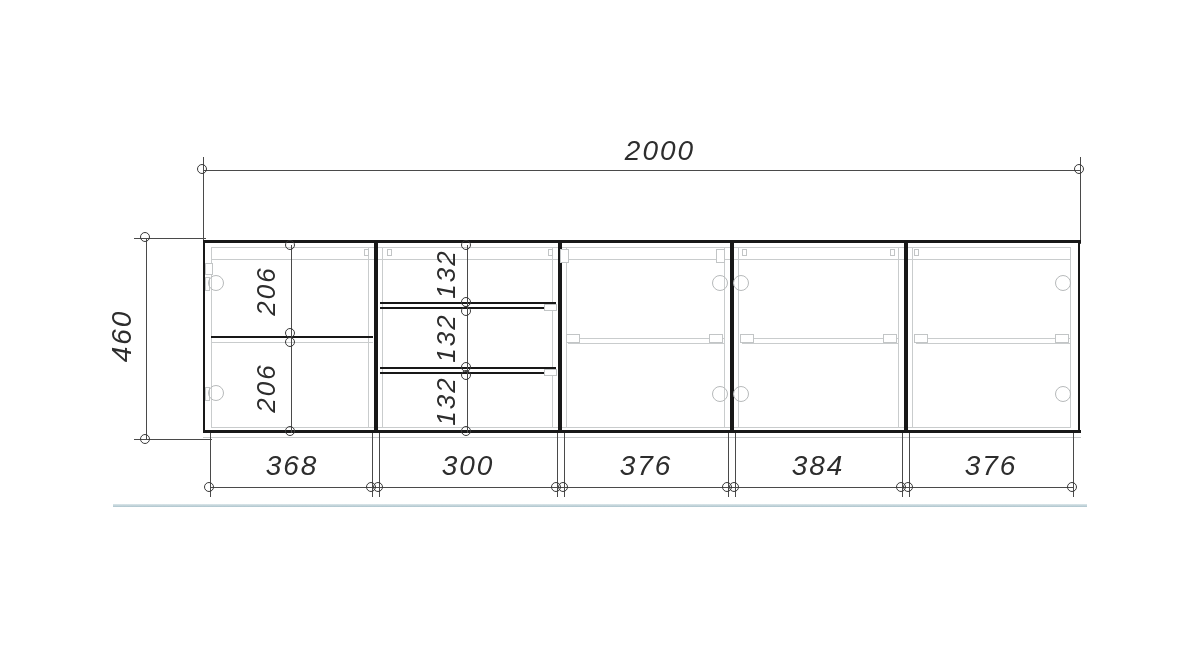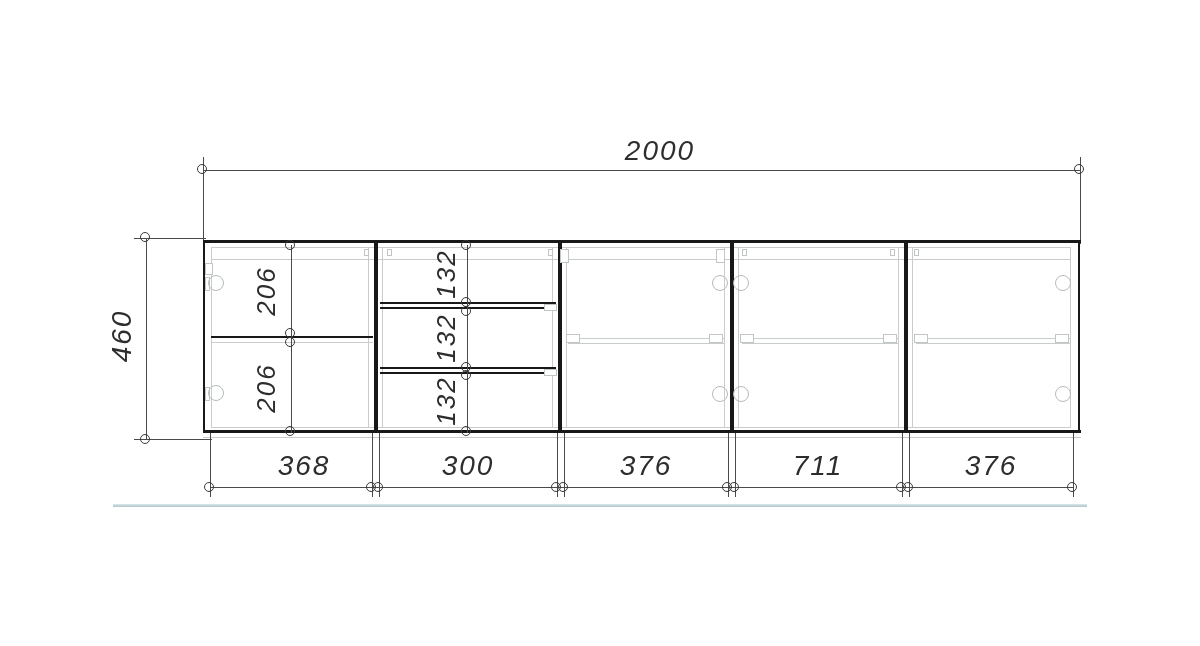--- a/index.html
+++ b/index.html
@@ -145,21 +145,21 @@
   <div class="circ" style="left:204px;top:482px;"></div>
   <div class="circ" style="left:366px;top:482px;"></div>
   <div class="circ" style="left:373px;top:482px;"></div>
   <div class="circ" style="left:551px;top:482px;"></div>
   <div class="circ" style="left:558px;top:482px;"></div>
   <div class="circ" style="left:722px;top:482px;"></div>
   <div class="circ" style="left:729px;top:482px;"></div>
   <div class="circ" style="left:896px;top:482px;"></div>
   <div class="circ" style="left:903px;top:482px;"></div>
   <div class="circ" style="left:1067px;top:482px;"></div>
-  <div class="lbl big" style="left:292px;top:466px;margin-left:12px;">368</div>
+  <div class="lbl big" style="left:292px;top:466px;">368</div>
   <div class="lbl big" style="left:468px;top:466px;">300</div>
   <div class="lbl big" style="left:646px;top:466px;">376</div>
-  <div class="lbl big" style="left:818px;top:466px;">711</div>
+  <div class="lbl big" style="left:818px;top:466px;">384</div>
   <div class="lbl big" style="left:991px;top:466px;">376</div>
 
   <div class="baseline" style="left:113px;top:504px;width:974px;height:3px;"></div>
 
 </div>
 
 </body></html>

